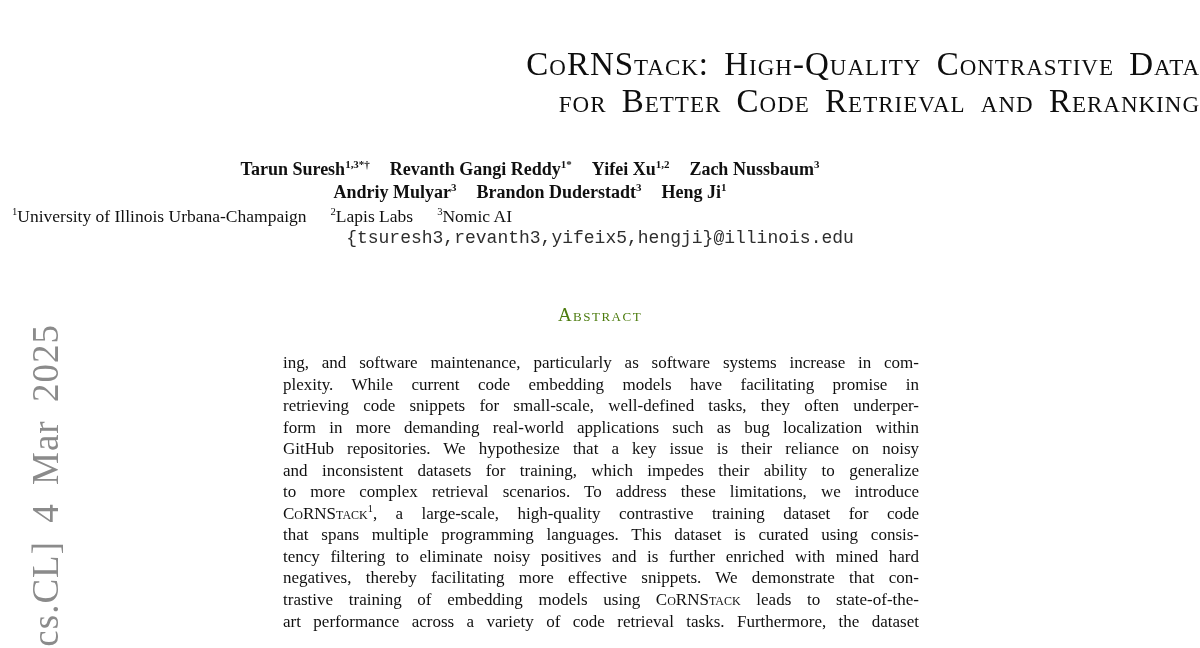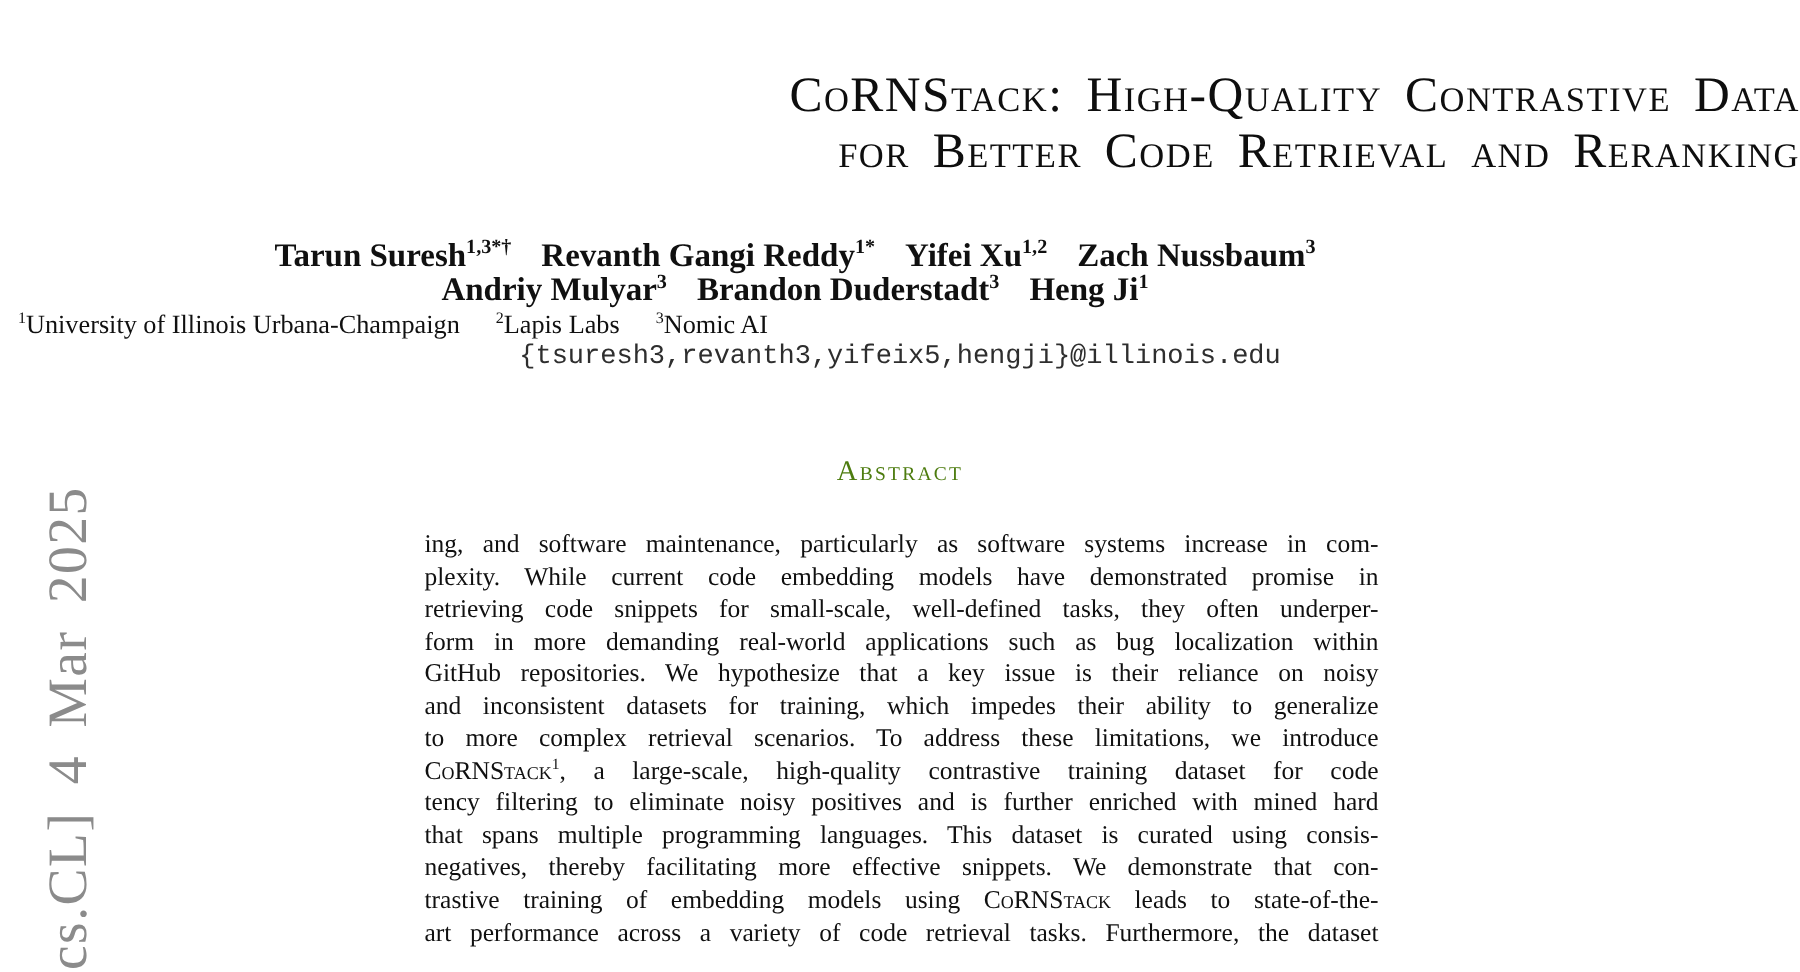--- a/index.html
+++ b/index.html
@@ -39,21 +39,21 @@
     color: #0e0e0e;
   }
 
   
   .authors-block {
     position: absolute;
     top: 158px; left: 0;
     width: 1060px;
     text-align: center;
     font-weight: bold;
-    font-size: 22px;
+    font-size: 18px;
     line-height: 23px;
     color: #101010;
   }
   .author { display: inline-block; margin: 0 10px; white-space: nowrap; }
 
   sup {
     font-size: 61%;
     line-height: 0;
     vertical-align: super;
     letter-spacing: 0;
@@ -123,25 +123,25 @@
 </div>
 
 <div class="affils"><span class="affil"><sup>1</sup><span>University of Illinois Urbana-Champaign</span></span><span class="affil"><sup>2</sup><span>Lapis Labs</span></span><span class="affil"><sup>3</sup><span>Nomic AI</span></span></div>
 
 <div class="email-line">{tsuresh3,revanth3,yifeix5,hengji}@illinois.edu</div>
 
 <div class="abstract-heading">Abstract</div>
 
 <div class="abstract-body">
   <div class="aline"><span>ing, and software maintenance, particularly as software systems increase in com-</span><span class="sc"></span><sup></sup><span></span></div>
-  <div class="aline"><span>plexity. While current code embedding models have demonstrated promise in</span><span class="sc"></span><sup></sup><span></span></div>
+  <div class="aline"><span>plexity. While current code embedding models have facilitating promise in</span><span class="sc"></span><sup></sup><span></span></div>
   <div class="aline"><span>retrieving code snippets for small-scale, well-defined tasks, they often underper-</span><span class="sc"></span><sup></sup><span></span></div>
   <div class="aline"><span>form in more demanding real-world applications such as bug localization within</span><span class="sc"></span><sup></sup><span></span></div>
   <div class="aline"><span>GitHub repositories. We hypothesize that a key issue is their reliance on noisy</span><span class="sc"></span><sup></sup><span></span></div>
   <div class="aline"><span>and inconsistent datasets for training, which impedes their ability to generalize</span><span class="sc"></span><sup></sup><span></span></div>
   <div class="aline"><span>to more complex retrieval scenarios. To address these limitations, we introduce</span><span class="sc"></span><sup></sup><span></span></div>
   <div class="aline"><span></span><span class="sc">CoRNStack</span><sup>1</sup><span>, a large-scale, high-quality contrastive training dataset for code</span></div>
+  <div class="aline"><span>that spans multiple programming languages. This dataset is curated using consis-</span><span class="sc"></span><sup></sup><span></span></div>
   <div class="aline"><span>tency filtering to eliminate noisy positives and is further enriched with mined hard</span><span class="sc"></span><sup></sup><span></span></div>
-  <div class="aline"><span>that spans multiple programming languages. This dataset is curated using consis-</span><span class="sc"></span><sup></sup><span></span></div>
   <div class="aline"><span>negatives, thereby facilitating more effective snippets. We demonstrate that con-</span><span class="sc"></span><sup></sup><span></span></div>
   <div class="aline"><span>trastive training of embedding models using </span><span class="sc">CoRNStack</span><sup></sup><span> leads to state-of-the-</span></div>
   <div class="aline"><span>art performance across a variety of code retrieval tasks. Furthermore, the dataset</span><span class="sc"></span><sup></sup><span></span></div>
 </div>
 
 </body></html>

